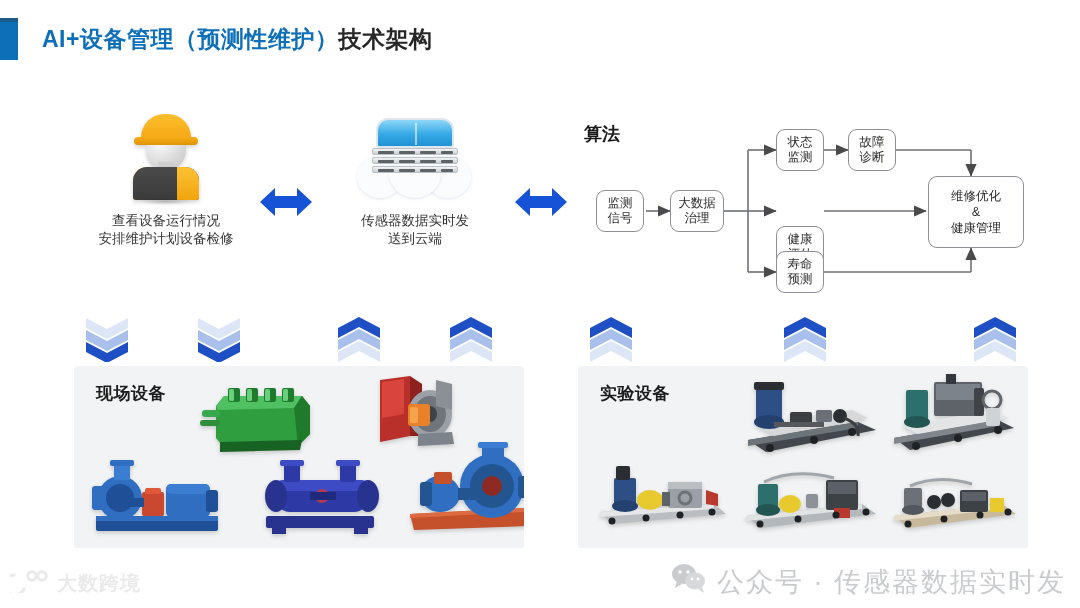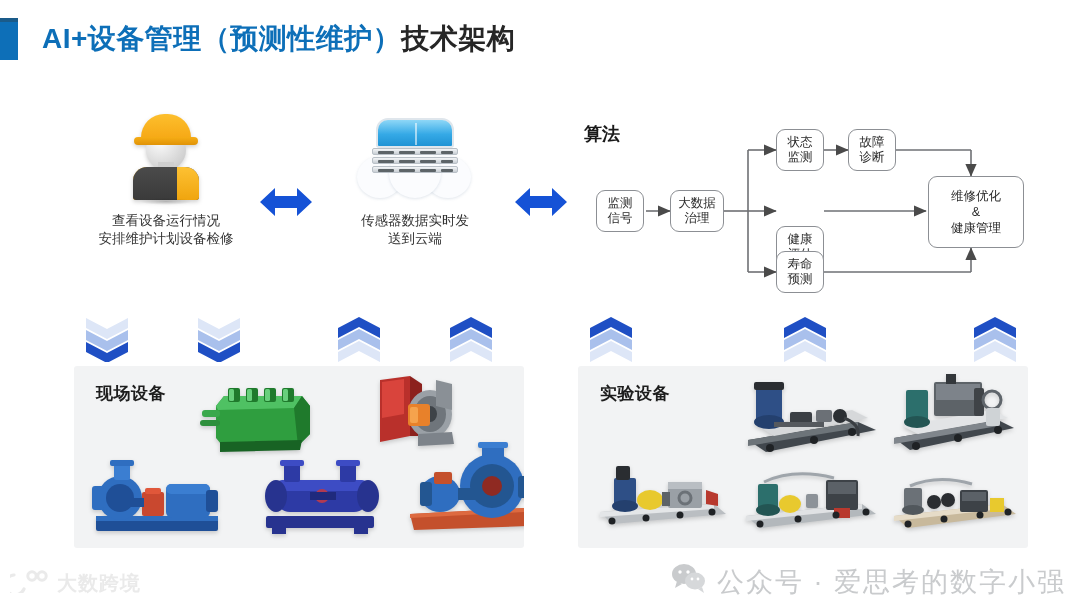--- a/index.html
+++ b/index.html
@@ -16,21 +16,21 @@
   .title-accent{
     position:absolute;left:0;top:18px;width:18px;height:42px;
     background:#0d6fb8;
   }
   .title-accent::before{
     content:"";position:absolute;left:0;top:0;width:18px;height:4px;
     background:#1a5b8a;
   }
   .page-title{
     position:absolute;left:42px;top:20px;
-    font-size:28px;font-weight:bold;letter-spacing:.5px;
+    font-size:23px;font-weight:bold;letter-spacing:.5px;
     white-space:nowrap;line-height:38px;
   }
   .t-blue{color:#0d6fb8;}
   .t-dark{color:#262626;}
 
   
   .actor{position:absolute;text-align:center;}
   .actor .caption{
     font-size:15px;font-weight:bold;color:#1a1a1a;margin-top:4px;
   }
@@ -506,21 +506,21 @@
         <ellipse cx="13" cy="11" rx="12" ry="10" fill="#c9cbcd"></ellipse>
         <polygon points="6,18 4,25 11,21" fill="#c9cbcd"></polygon>
         <circle cx="9" cy="9" r="1.7" fill="#ffffff"></circle>
         <circle cx="17" cy="9" r="1.7" fill="#ffffff"></circle>
         <ellipse cx="24" cy="18" rx="10" ry="8.5" fill="#d6d8da"></ellipse>
         <polygon points="31,24 33,30 27,26" fill="#d6d8da"></polygon>
         <circle cx="21" cy="16" r="1.4" fill="#ffffff"></circle>
         <circle cx="27" cy="16" r="1.4" fill="#ffffff"></circle>
       </svg>
     </span>
-    <span>公众号 · 爱思考的数字小强</span>
+    <span>公众号 · 传感器数据实时发</span>
   </div>
 
   <div class="wm-bl">
     <span style="display:inline-block;">
       <svg width="40" height="24" viewBox="0 0 40 24" aria-hidden="true">
         <path d="M4 6 a10 10 0 1 0 10 14" fill="none" stroke="#eaeaea" stroke-width="3.2" stroke-linecap="round"></path>
         <circle cx="22" cy="7" r="4.2" fill="none" stroke="#eaeaea" stroke-width="3"></circle>
         <circle cx="32" cy="7" r="4.2" fill="none" stroke="#eaeaea" stroke-width="3"></circle>
       </svg>
     </span>

